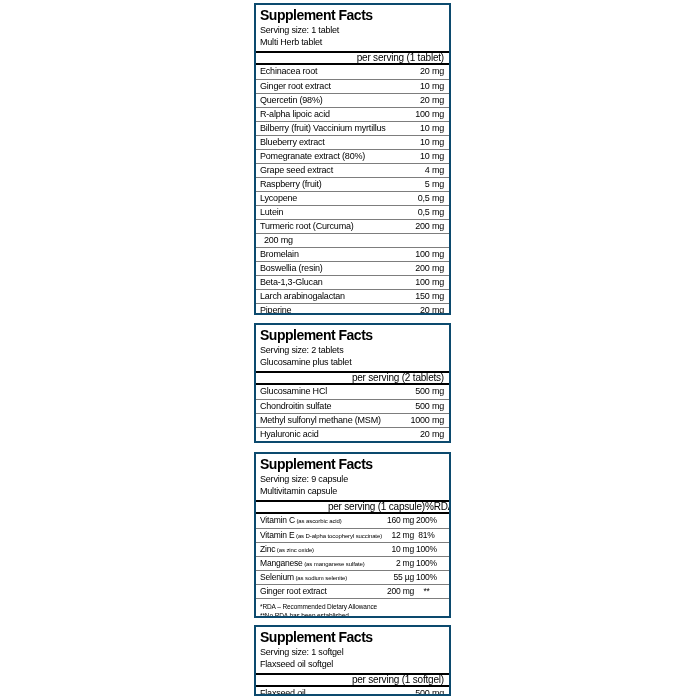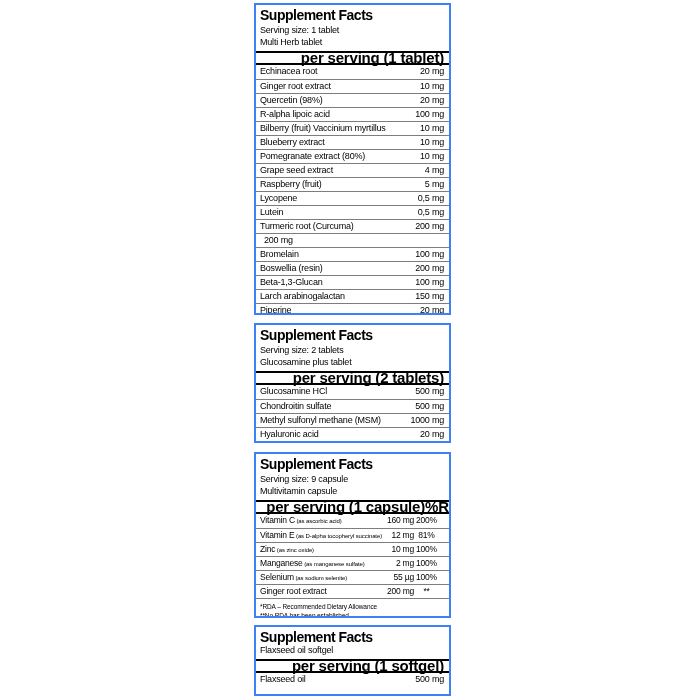--- a/index.html
+++ b/index.html
@@ -8,21 +8,21 @@
     background: #ffffff;
     font-family: "Liberation Sans", sans-serif;
     color: #000;
     position: relative;
     overflow: hidden;
   }
   .panel {
     position: absolute;
     left: 254px;
     width: 197px;
-    border: 2px solid #3b82f6;
+    border: 2px solid #0c4a6e;
     background: #fff;
     overflow: hidden;
     letter-spacing: -0.2px;
   }
   #panel-1 { top: 3px;   height: 312px; }
   #panel-2 { top: 323px; height: 120px; }
   #panel-3 { top: 452px; height: 166px; }
   #panel-4 { top: 625px; height: 71px; }
 
   .head { padding: 2px 4px 0 4px; }
@@ -30,21 +30,21 @@
     font-size: 14px; font-weight: bold;
     letter-spacing: -0.5px; line-height: 13px;
     padding-top: 2px;
   }
   .sf-serving { font-size: 9px; line-height: 12px; margin-top: 2px; }
   .sf-product { font-size: 9px; line-height: 12px; padding-bottom: 3px; }
 
   .band {
     border-top: 2px solid #000;
     border-bottom: 2px solid #000;
-    font-size: 15px; font-weight: bold;
+    font-size: 10px; font-weight: normal;
     line-height: 10px;
     height: 14px;
     text-align: right;
     padding: 0 5px 0 4px;
     display: flex;
     align-items: center;
   }
   .band .band-label { flex: 1 1 auto; text-align: right; white-space: nowrap; }
   .band.has-rda { padding: 0 10px 0 4px; }
   .band .band-rda { width: 14px; flex: 0 0 auto; text-align: right; }
@@ -236,20 +236,21 @@
     </div>
   <div class="footnotes">
     <div>*RDA – Recommended Dietary Allowance</div>
     <div>**No RDA has been established.</div>
   </div>
 </div>
 
 <div class="panel" id="panel-4">
   <div class="head">
     <div class="sf-title">Supplement Facts</div>
+    <div class="sf-serving">Serving size: 1 softgel</div>
     <div class="sf-product">Flaxseed oil softgel</div>
   </div>
   <div class="band">
     <span class="band-label">per serving (1 softgel)</span>
   </div>
   <div class="rows">
       <div class="row">
         <span class="name">Flaxseed oil</span>
         <span class="amt">500 mg</span>
       </div>

